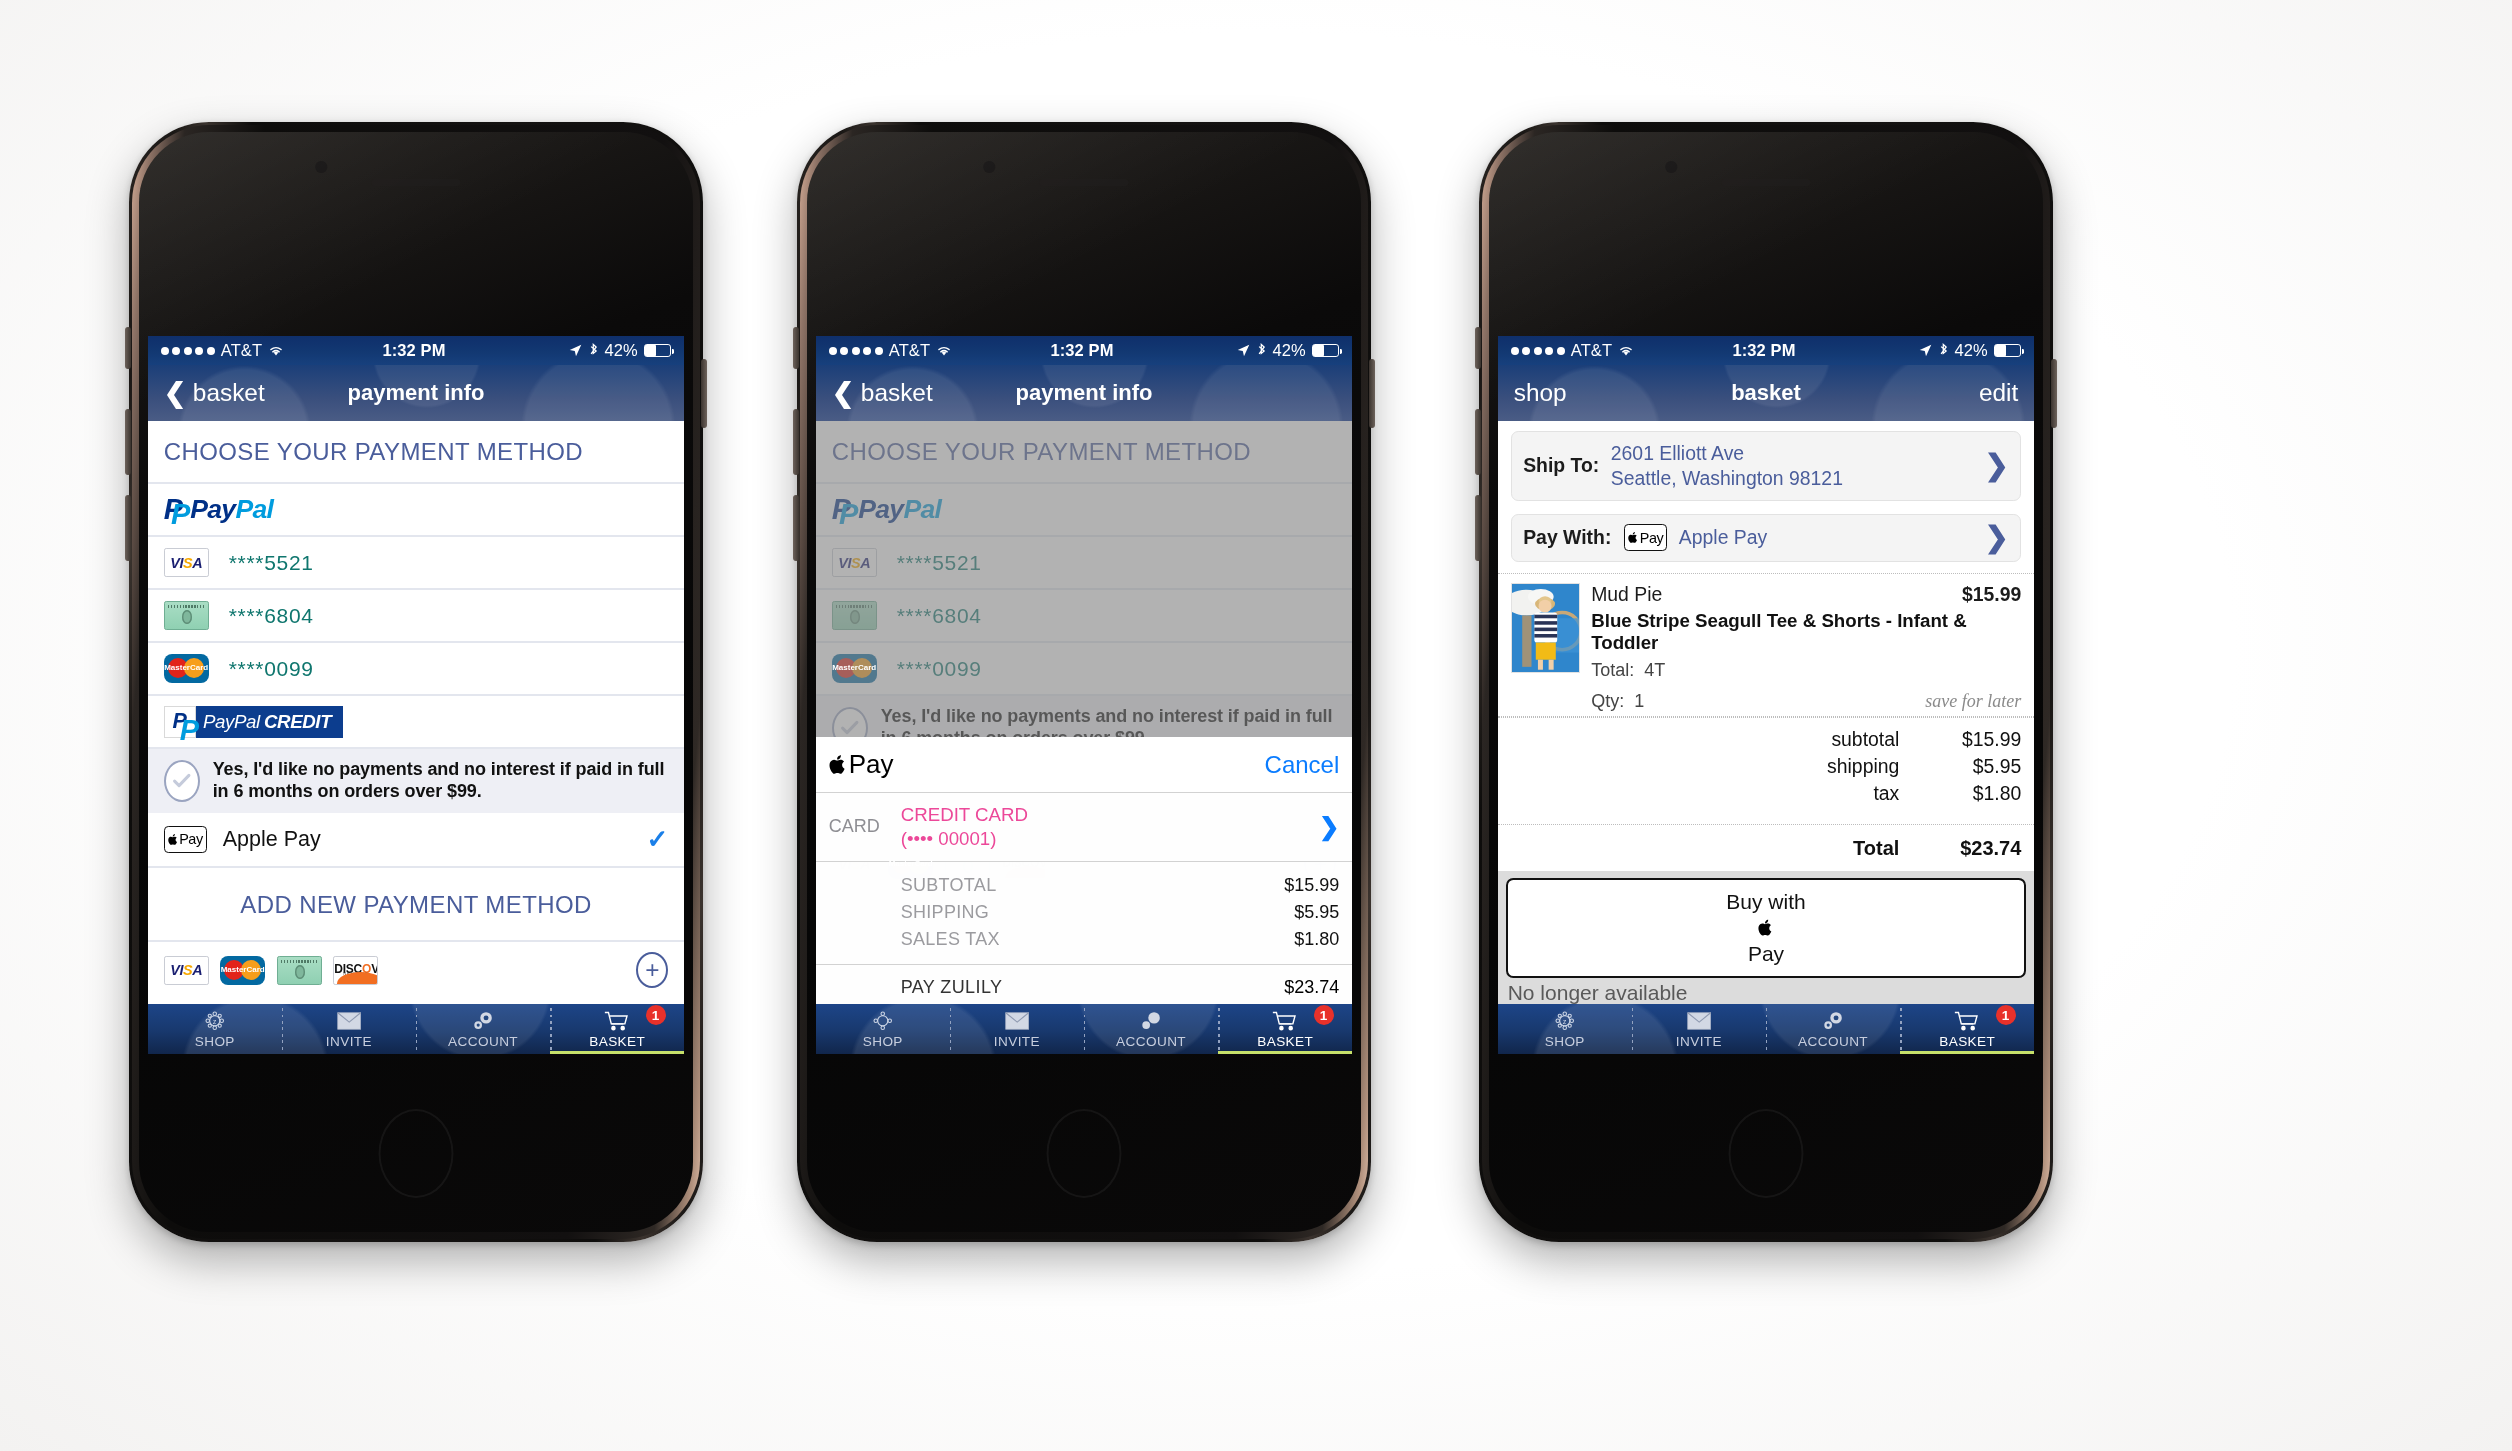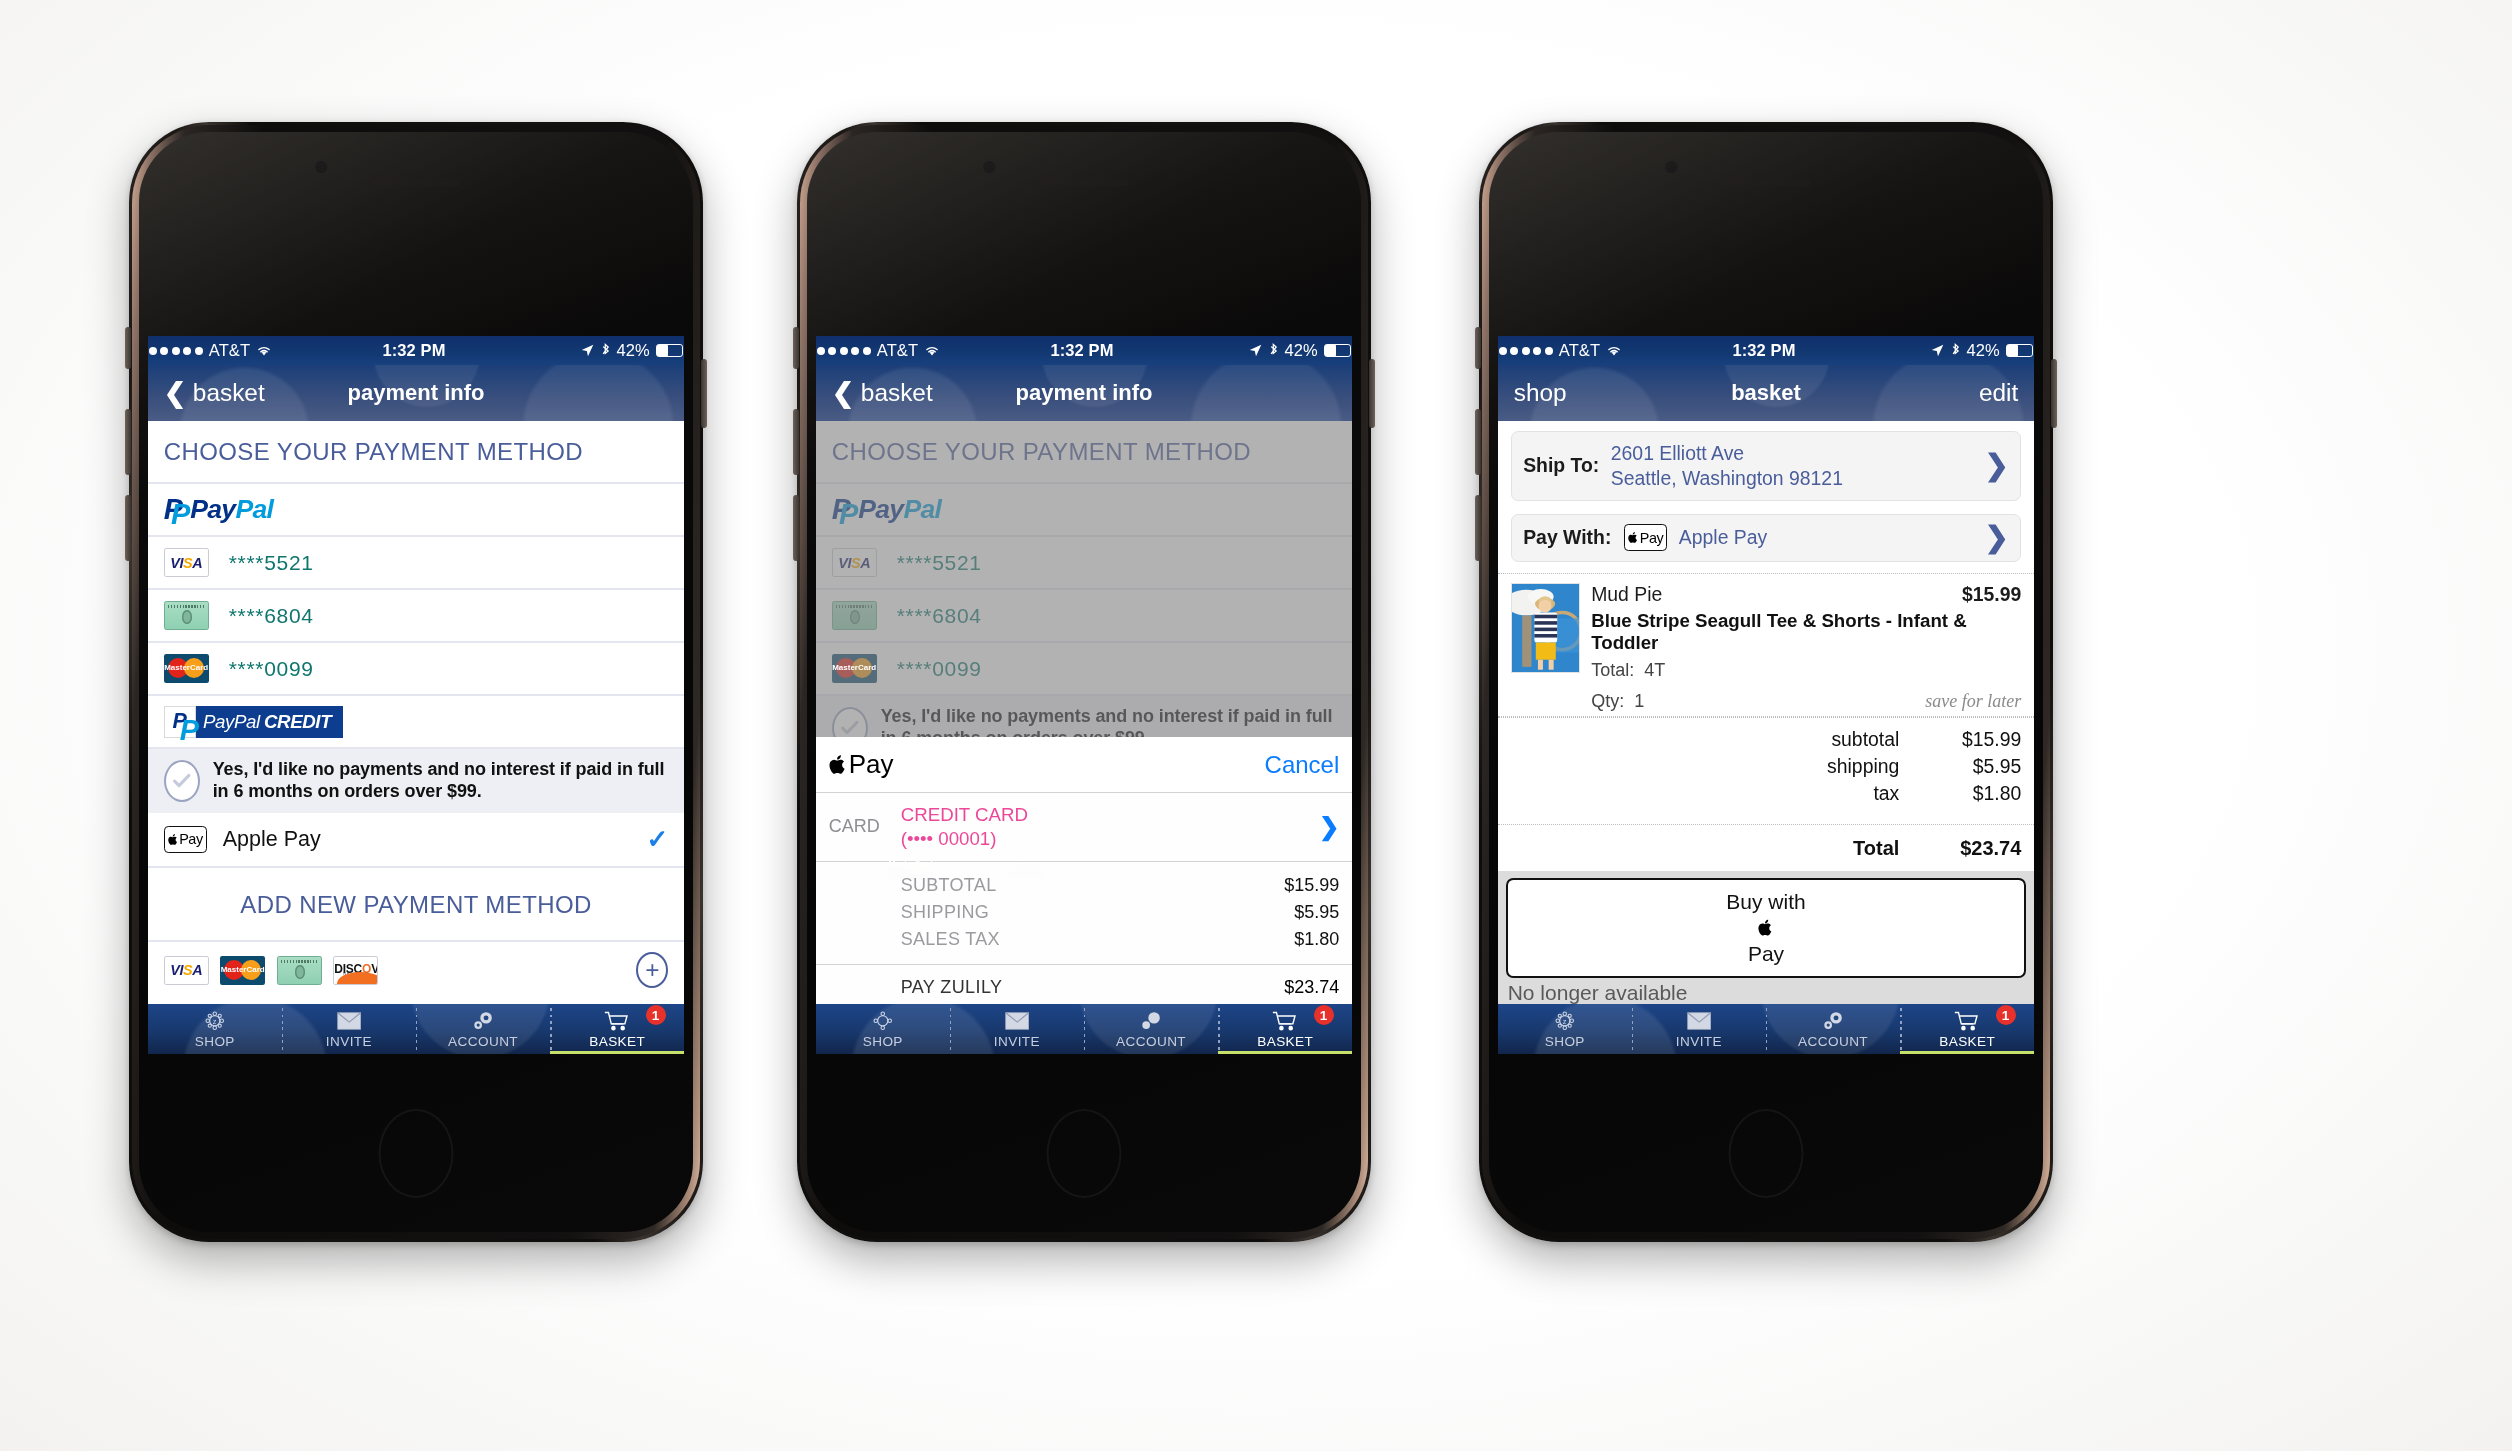--- a/index.html
+++ b/index.html
@@ -49,21 +49,21 @@
   .phone .vbtn.v2 { top: 287px; height: 66px; }
   .phone .vbtn.v3 { top: 373px; height: 66px; }
   .phone .pbtn { position:absolute; right:-3.6px; top: 237px; width: 5.7px; height: 69px;
     border-radius: 3.6px; background: linear-gradient(270deg,#6d625b,#3a332e); }
 
   
   .screen { position: absolute; left: 18.7px; right: 18.7px; top: 214px; height: 718px;
     background: #fff; overflow: hidden; }
 
   
-  .statusbar { height: 29px; display:flex; align-items:center; padding: 0 1px;
+  .statusbar { height: 29px; display:flex; align-items:center; padding: 0 13px;
     color:#fff; font-size: 16.5px; letter-spacing:0.1px;
     background: linear-gradient(180deg,#0f2f6b 0%, #123872 55%, #17407d 100%); position:relative;justify-content:center; }
   .sb-left { display:flex; align-items:center; gap:5.7px; flex:1; }
   .sb-dots { display:flex; gap:3.6px; }
   .sb-dots i { width:8px; height:8px; border-radius:50%; background:#fff; display:block; }
   .sb-center { position:absolute; left:0; right:4px; text-align:center; font-weight:bold; font-size:16.5px; pointer-events:none;}
   .sb-right { display:flex; align-items:center; gap:6.5px; flex:1; justify-content:flex-end; position:relative; z-index:1;}
   .batt { width: 27px; height: 13px; border: 1.4px solid #fff; border-radius: 2.9px; position:relative; }
   .batt::after{content:"";position:absolute;right:-3.6px;top:3.6px;width:2.2px;height:5.7px;background:#fff;border-radius:0 1.4px 1.4px 0;}
   .batt i { display:block; height:100%; background:#fff; border-radius:0.7px; }
@@ -93,21 +93,21 @@
      display:flex; align-items:center; justify-content:center; font-size:10px; }
   .visa { background:#fff; border:0.7px solid #c9ccd4; }
   .visa b { color:#1a1f71; font-style:italic; font-weight:900; font-size:14.4px; letter-spacing:-0.4px;
      font-family:"Liberation Sans",sans-serif; }
   .visa b span { color:#f7a800; }
   .amex { background: linear-gradient(180deg,#a9ddc4,#8fd0b2); border:0.7px solid #6fae93; position:relative;}
   .amex::before{content:"";position:absolute;left:2.9px;right:2.9px;top:2.9px;height:2.9px;
      background:repeating-linear-gradient(90deg,#4f7a66 0 1.4px,transparent 1.4px 2.9px);}
   .amex::after{content:"";position:absolute;left:17px;top:8px;width:10px;height:14.4px;border-radius:50%;
      background:#7fb79c;box-shadow:inset 0 0 0 1.4px #5d8e77;}
-  .mc { background:#0c4a6e; position:relative; }
+  .mc { background:#0369a1; position:relative;border-radius:8px; }
   .mc i.c1{position:absolute;left:4.3px;top:4.3px;width:20px;height:20px;border-radius:50%;background:#e2231a;}
   .mc i.c2{position:absolute;right:4.3px;top:4.3px;width:20px;height:20px;border-radius:50%;background:#f79e1b;}
   .mc span{position:absolute;left:0;right:0;top:9.3px;text-align:center;color:#fff;font-size:8px;font-weight:bold;z-index:2;}
   .disc { background:#fff; border:0.7px solid #c9ccd4; position:relative; overflow:hidden; }
   .disc span{position:absolute;left:0;right:0;top:5px;text-align:center;font-size:12px;font-weight:bold;color:#111;letter-spacing:-0.2px;}
   .disc em{position:absolute;left:0;right:0;top:13.6px;text-align:center;font-size:4.3px;color:#555;font-style:normal;letter-spacing:0.4px;}
   .disc::after{content:"";position:absolute;right:-7.2px;bottom:-11.5px;width:47px;height:23px;border-radius:50%;background:#f26e21;}
 
   
   .pp-logo { display:flex; align-items:center; gap:7.2px; }

